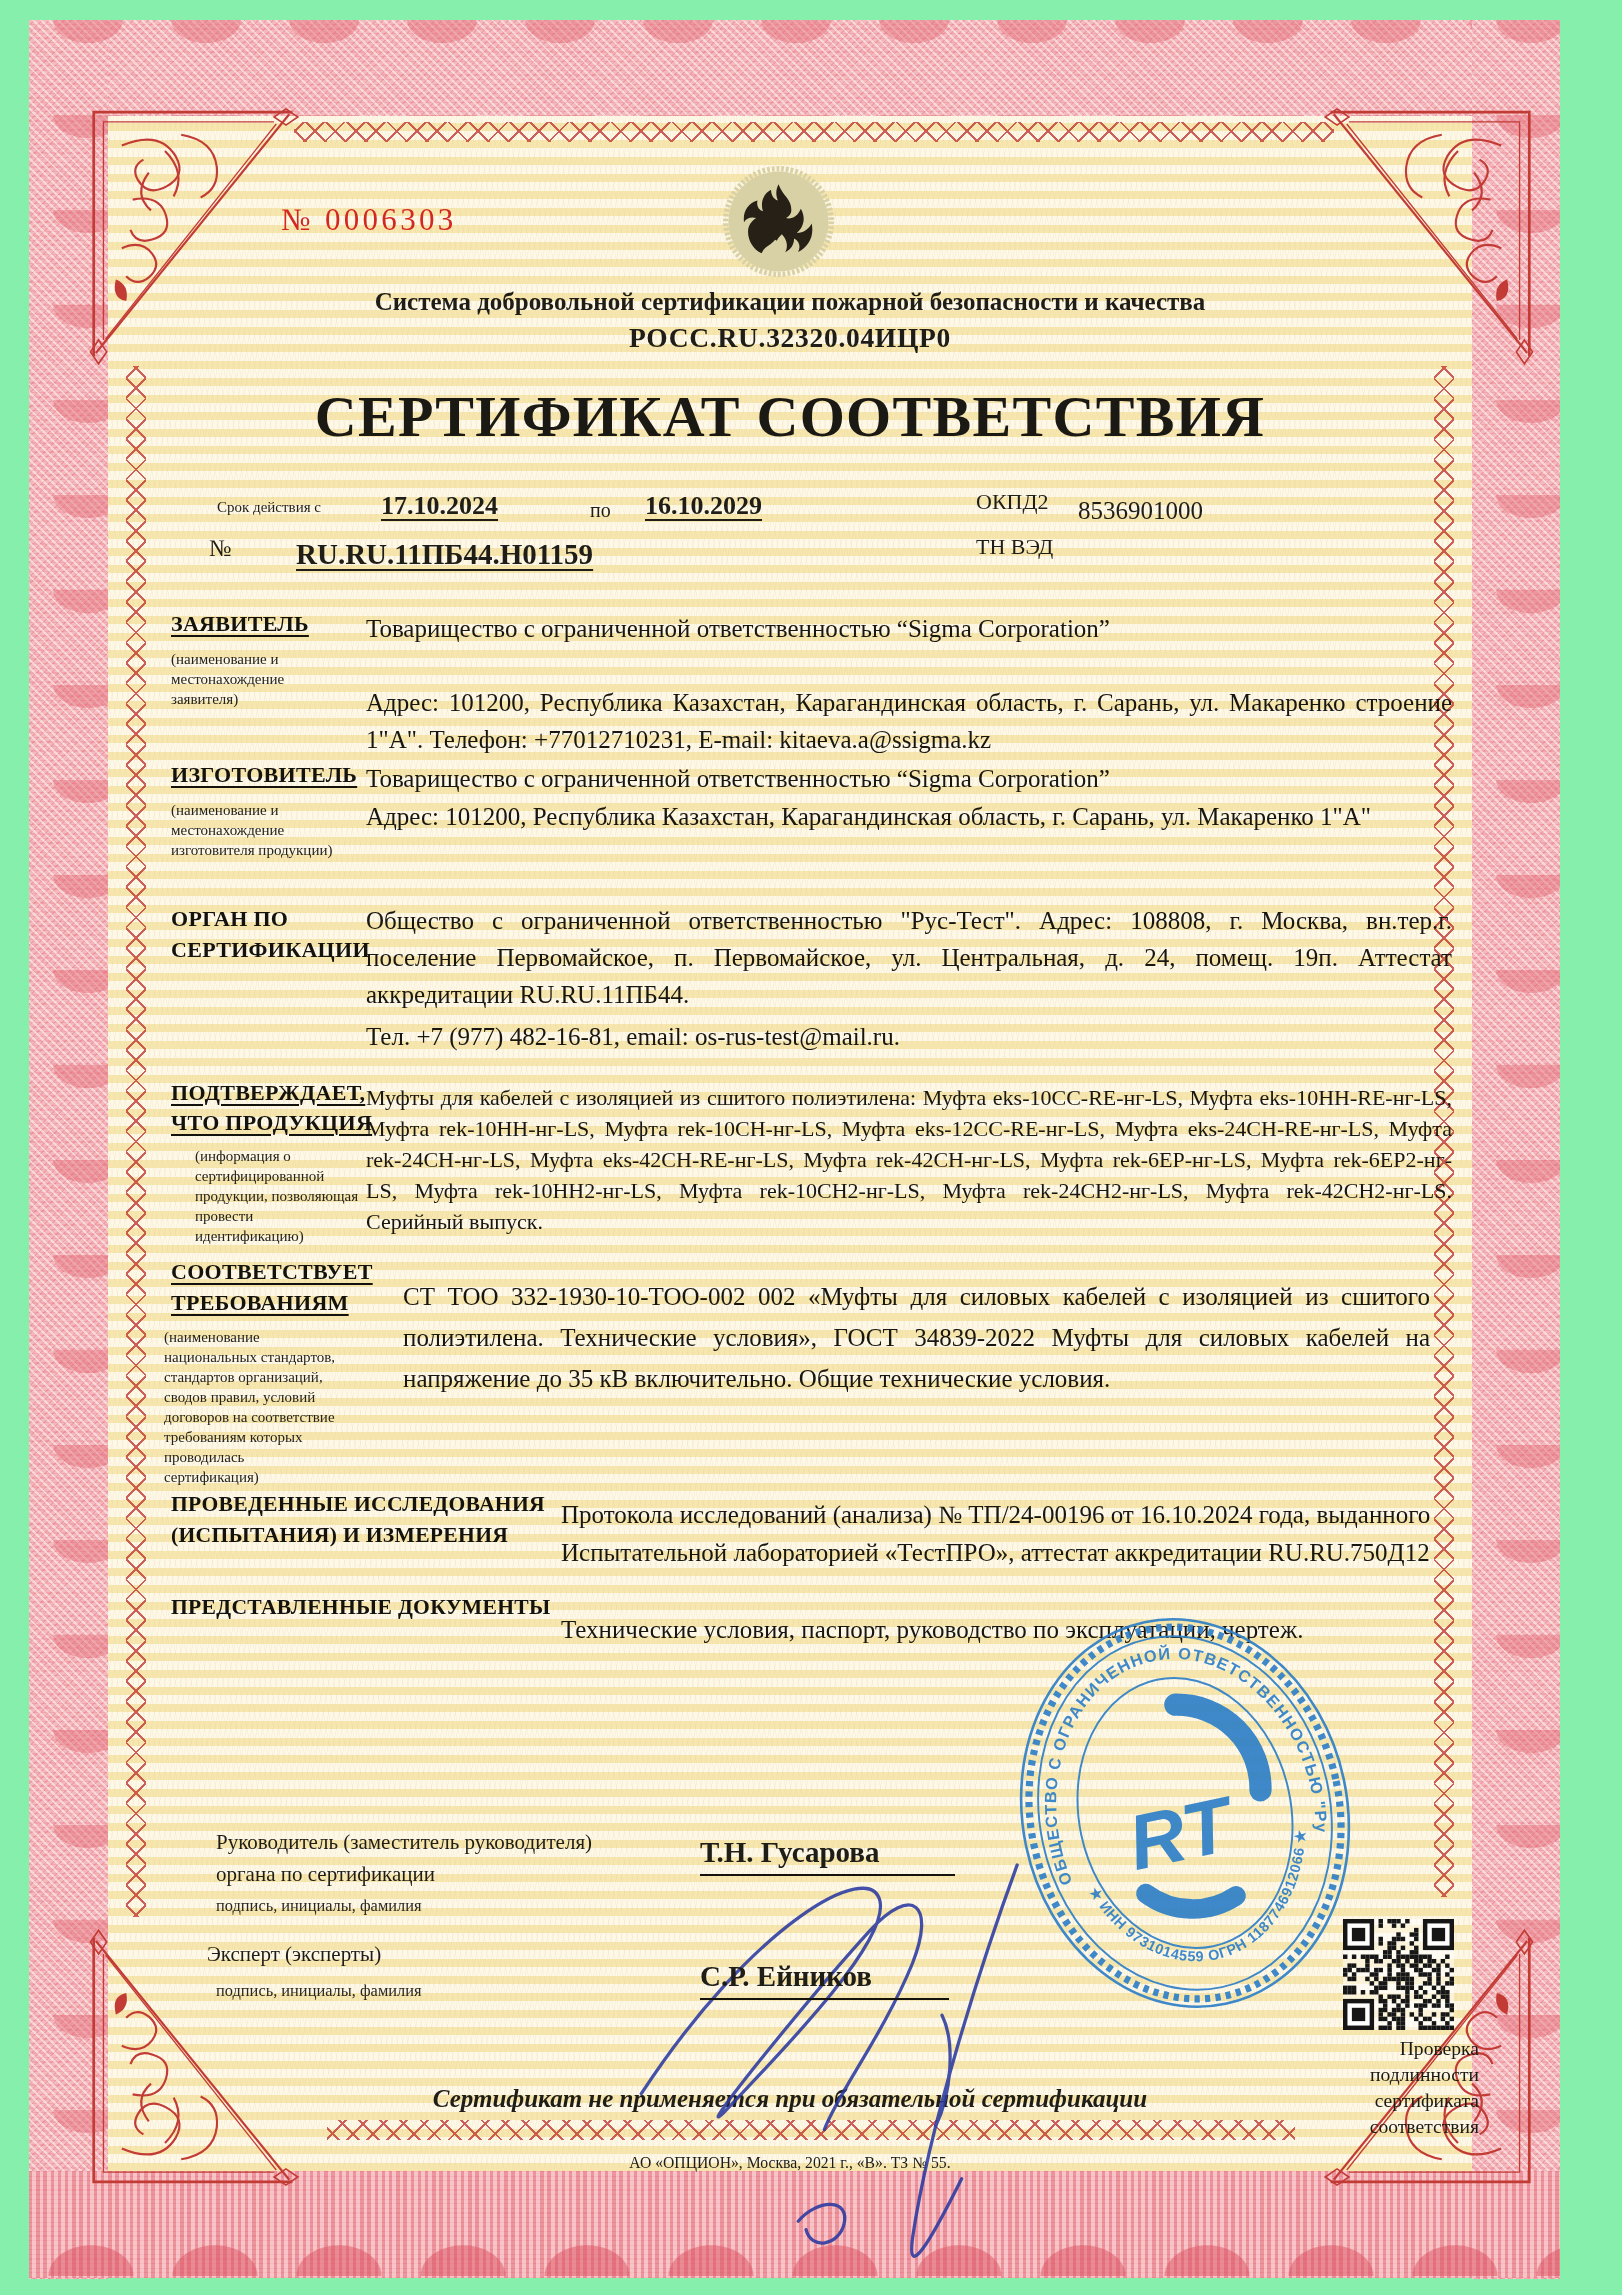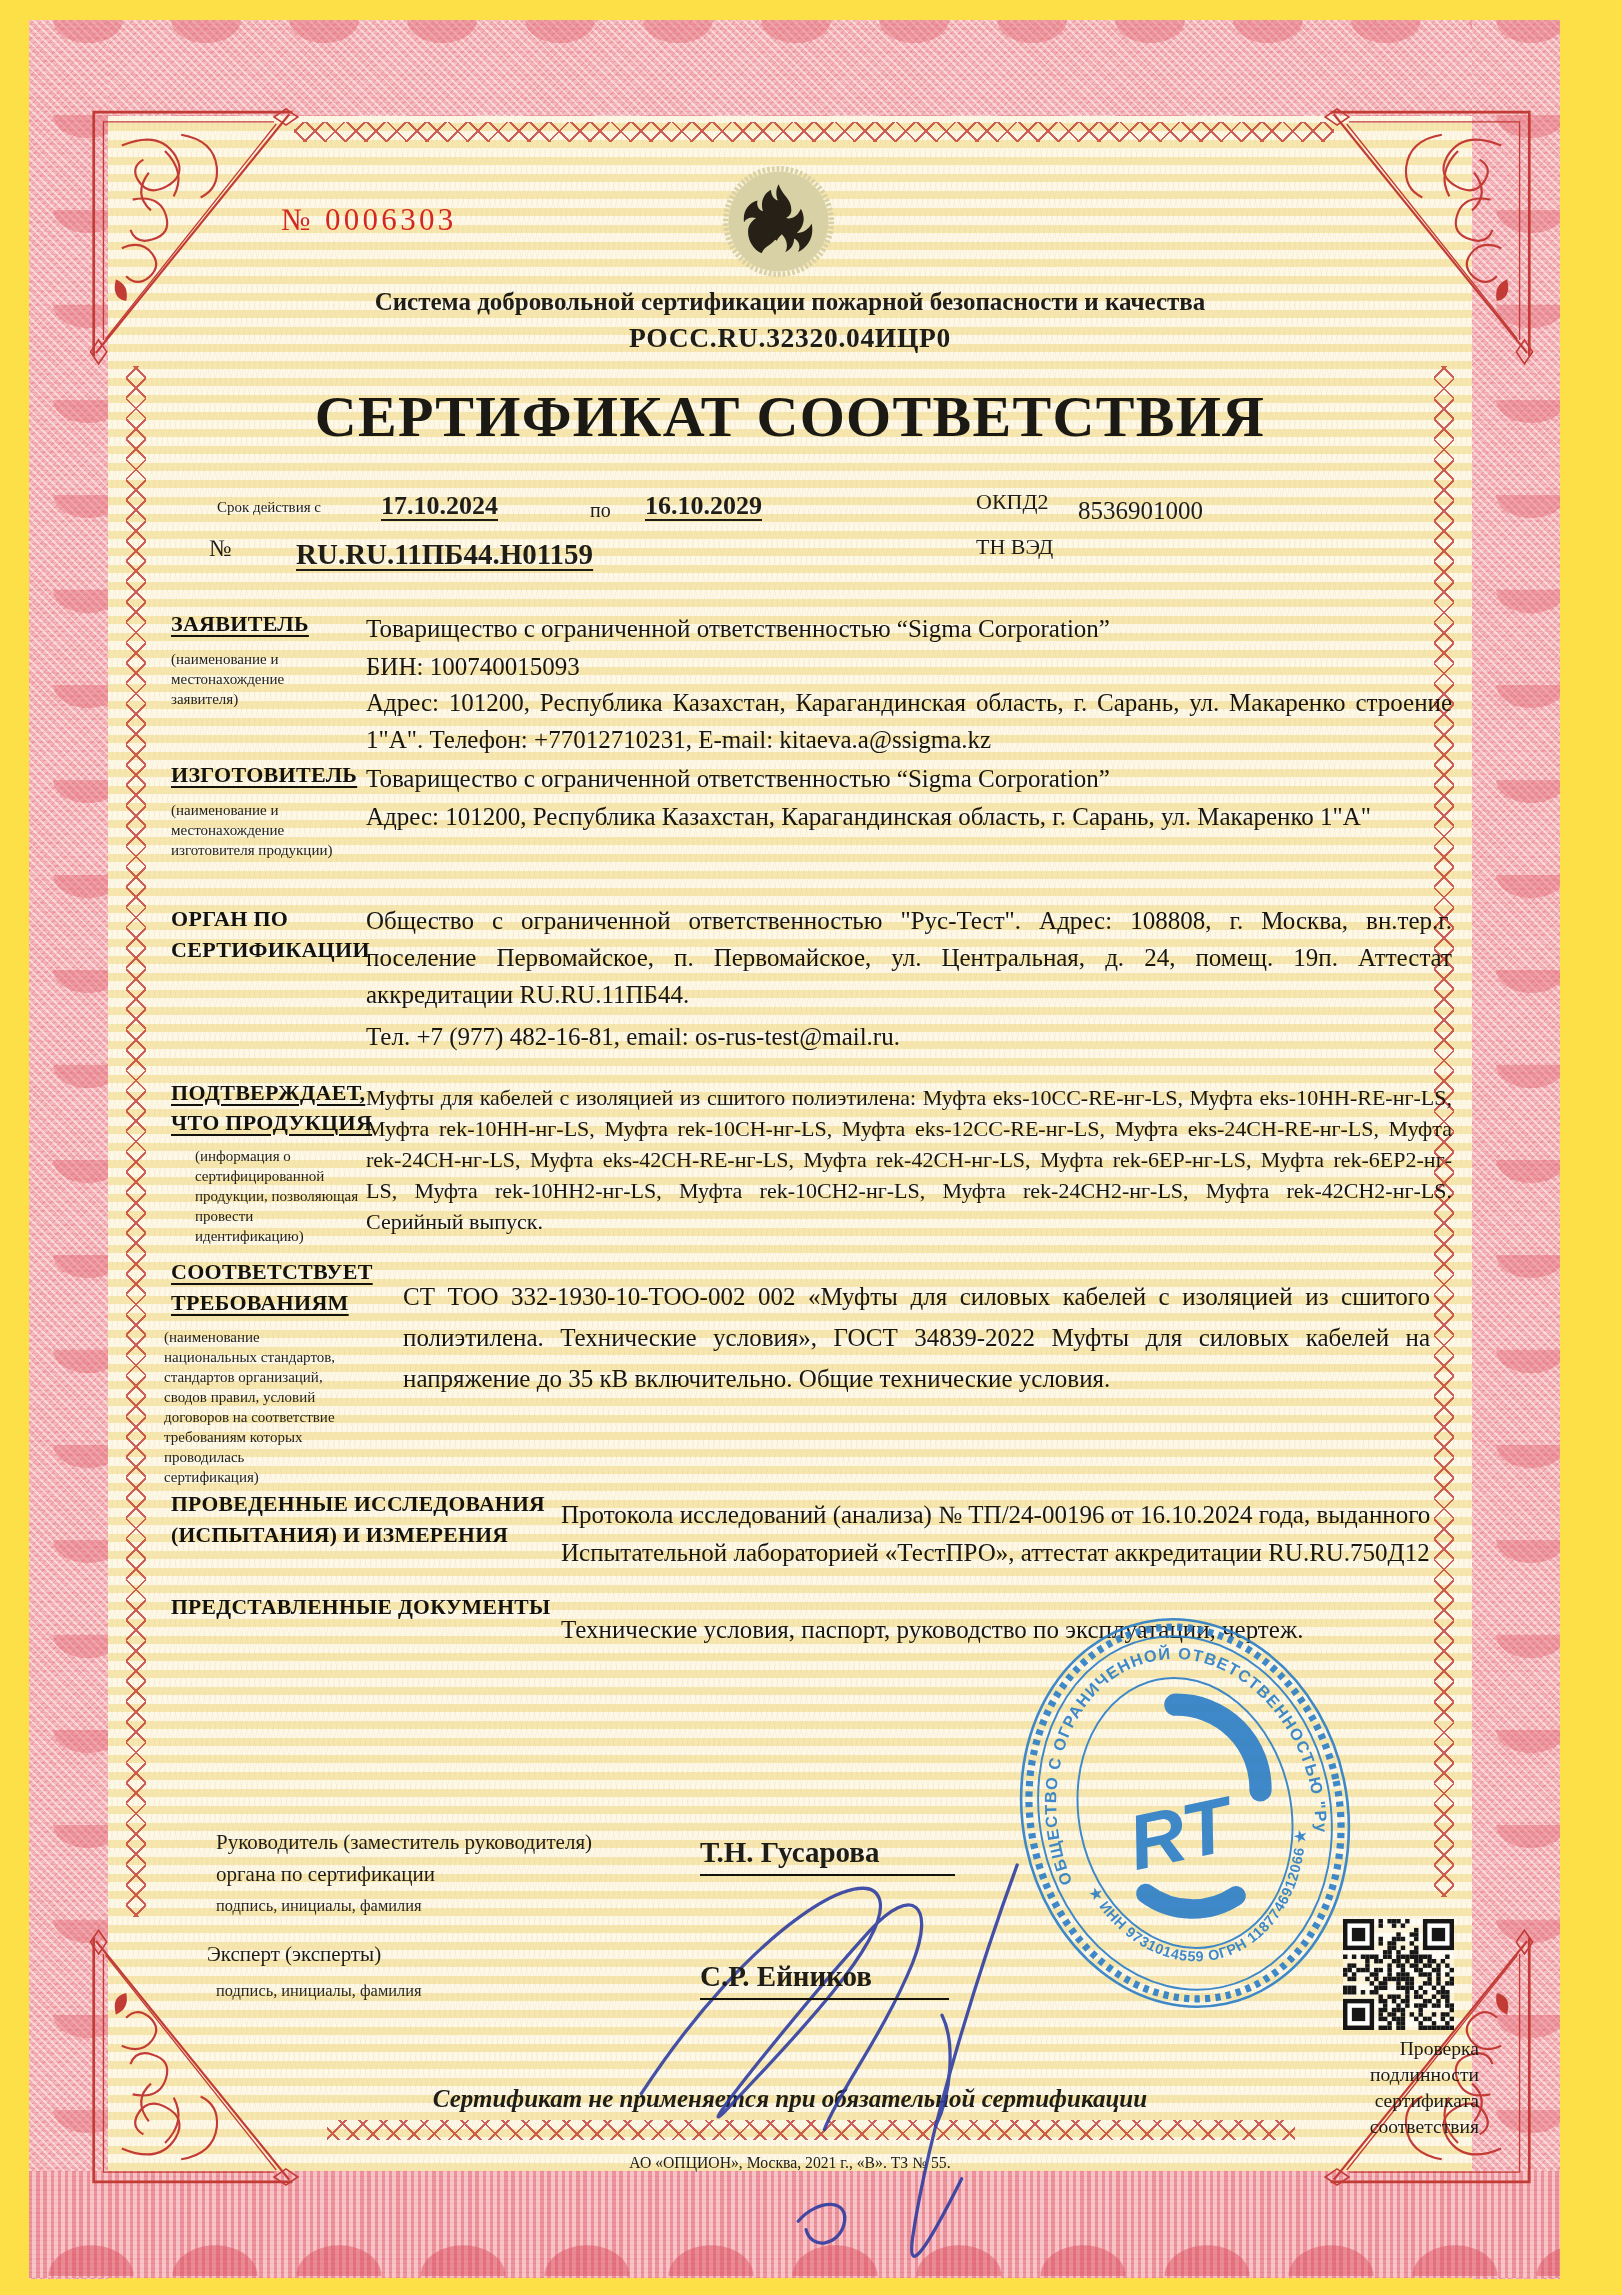--- a/index.html
+++ b/index.html
@@ -1,16 +1,16 @@
 <!DOCTYPE html>
 <html style="font-size:10.5px"><head>
 <meta charset="utf-8">
 <style>
   html,body{margin:0;padding:0;background:#ffffff;}
-  .page{position:relative;width:1623px;height:2295px;background:#fde047;overflow:hidden;
+  .page{position:relative;width:1623px;height:2295px;background:#86efac;overflow:hidden;
         font-family:"Liberation Serif", serif;color:#1f1d17;}
   
   .band{position:absolute;z-index:0;
     background-color:#f4b9bd;
     background-image:
       radial-gradient(59px 39px at 50% 0px, rgba(226,105,118,.45) 0 58%, rgba(255,255,255,0) 60%),
       repeating-linear-gradient(45deg, rgba(255,255,255,.45) 0 2px, rgba(0,0,0,0) 2px 5.9px),
       repeating-linear-gradient(-45deg, rgba(226,96,110,.30) 0 1.3px, rgba(0,0,0,0) 1.3px 5.2px),
       repeating-linear-gradient(0deg, rgba(226,96,110,.22) 0 1.3px, rgba(0,0,0,0) 1.3px 4.6px);
     background-size:118px 95px, auto, auto, auto;}
@@ -163,21 +163,20 @@
   <div class="abs b u" style="left:645px;top:491px;font-size:26px;">16.10.2029</div>
   <div class="abs" style="left:976px;top:489px;font-size:22px;">ОКПД2</div>
   <div class="abs" style="left:1078px;top:497px;font-size:25px;">8536901000</div>
   <div class="abs" style="left:209px;top:535px;font-size:23.6px;">№</div>
   <div class="abs b u" style="left:296px;top:538px;font-size:29px;">RU.RU.11ПБ44.Н01159</div>
   <div class="abs" style="left:976px;top:534px;font-size:22px;">ТН ВЭД</div>
 
   <div class="abs lbl lbl-u" style="left:171px;top:611px;">ЗАЯВИТЕЛЬ</div>
   <div class="abs sub" style="left:171px;top:649px;width:157px;">(наименование и местонахождение заявителя)</div>
   <div class="abs body-txt" style="left:366px;top:610px;width:1086px;">Товарищество с ограниченной ответственностью “Sigma Corporation”</div>
-  <div class="abs body-txt" style="left:366px;top:648px;width:1086px;">БИН: 100740015093</div>
   <div class="abs body-txt" style="left:366px;top:684px;width:1086px;">Адрес: 101200, Республика Казахстан, Карагандинская область, г. Сарань, ул. Макаренко строение 1"А". Телефон: +77012710231, E-mail: kitaeva.a@ssigma.kz</div>
 
   <div class="abs lbl lbl-u" style="left:171px;top:762px;">ИЗГОТОВИТЕЛЬ</div>
   <div class="abs sub" style="left:171px;top:800px;width:164px;">(наименование и местонахождение изготовителя продукции)</div>
   <div class="abs body-txt" style="left:366px;top:760px;width:1086px;">Товарищество с ограниченной ответственностью “Sigma Corporation”</div>
   <div class="abs body-txt" style="left:366px;top:798px;width:1086px;">Адрес: 101200, Республика Казахстан, Карагандинская область, г. Сарань, ул. Макаренко 1"А"</div>
 
   <div class="abs lbl" style="left:171px;top:903px;width:183px;line-height:31px;">ОРГАН ПО СЕРТИФИКАЦИИ</div>
   <div class="abs body-txt" style="left:366px;top:902px;width:1086px;">Общество с ограниченной ответственностью "Рус-Тест". Адрес: 108808, г. Москва, вн.тер.г. поселение Первомайское, п. Первомайское, ул. Центральная, д. 24, помещ. 19п. Аттестат аккредитации RU.RU.11ПБ44.</div>
   <div class="abs body-txt" style="left:366px;top:1018px;width:1086px;">Тел. +7 (977) 482-16-81, email: os-rus-test@mail.ru.</div>

